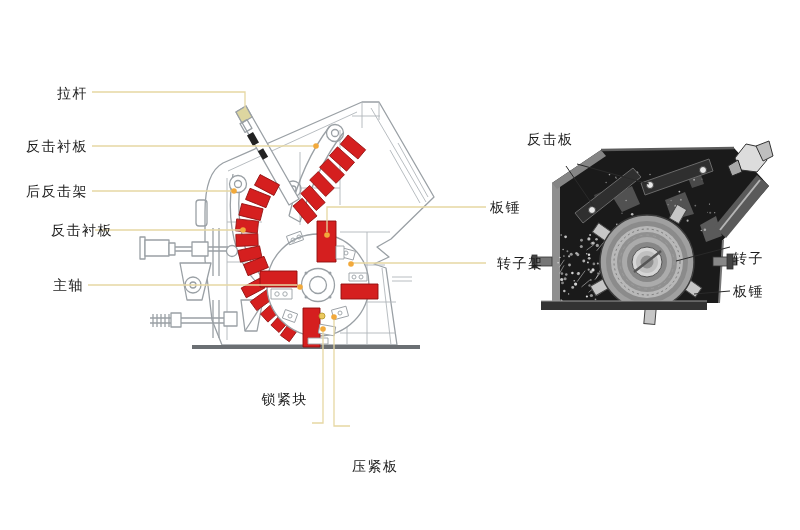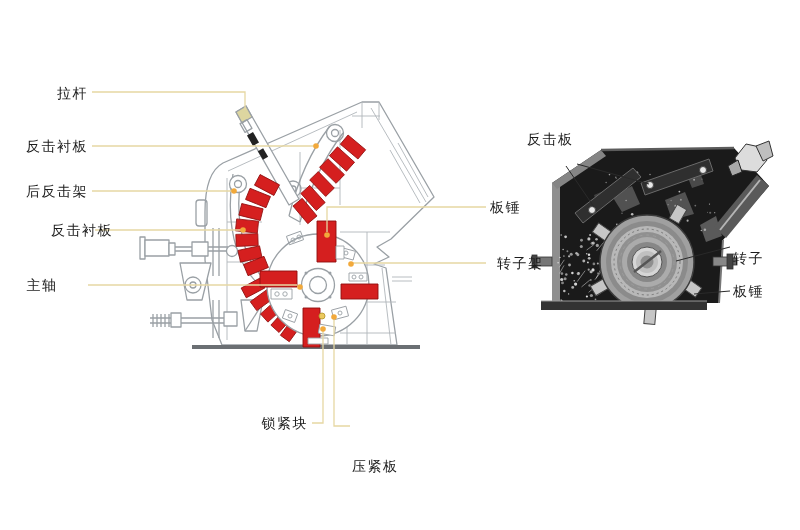--- a/index.html
+++ b/index.html
@@ -366,23 +366,23 @@
       <path d="M730,247 L676,261"></path>
       <path d="M730,291 L694,294"></path>
     </g>
   </g>
 </svg>
 
 <div class="lbl r" style="left:0;width:88px;top:84;top:84px;">拉杆</div>
 <div class="lbl r" style="left:0;width:88px;top:137px;">反击衬板</div>
 <div class="lbl r" style="left:0;width:88px;top:182px;">后反击架</div>
 <div class="lbl r" style="left:0;width:88px;top:221px;padding-left:25px;">反击衬板</div>
-<div class="lbl r" style="left:0;width:84px;top:276px;text-align:center;">主轴</div>
+<div class="lbl r" style="left:0;width:84px;top:276px;">主轴</div>
 <div class="lbl" style="left:490px;top:198px;">板锤</div>
 <div class="lbl" style="left:489px;top:254px;margin-left:8px;">转子架</div>
-<div class="lbl r" style="left:248px;width:60px;top:414px;">锁紧块</div>
+<div class="lbl r" style="left:248px;width:60px;top:390px;">锁紧块</div>
 <div class="lbl" style="left:352px;top:417px;margin-top:40px;">压紧板</div>
 
 <div class="lbl" style="left:527px;top:130px;">反击板</div>
 <div class="lbl" style="left:733px;top:249px;">转子</div>
 <div class="lbl" style="left:733px;top:282px;">板锤</div>
 
 </div>
 
 </body></html>

